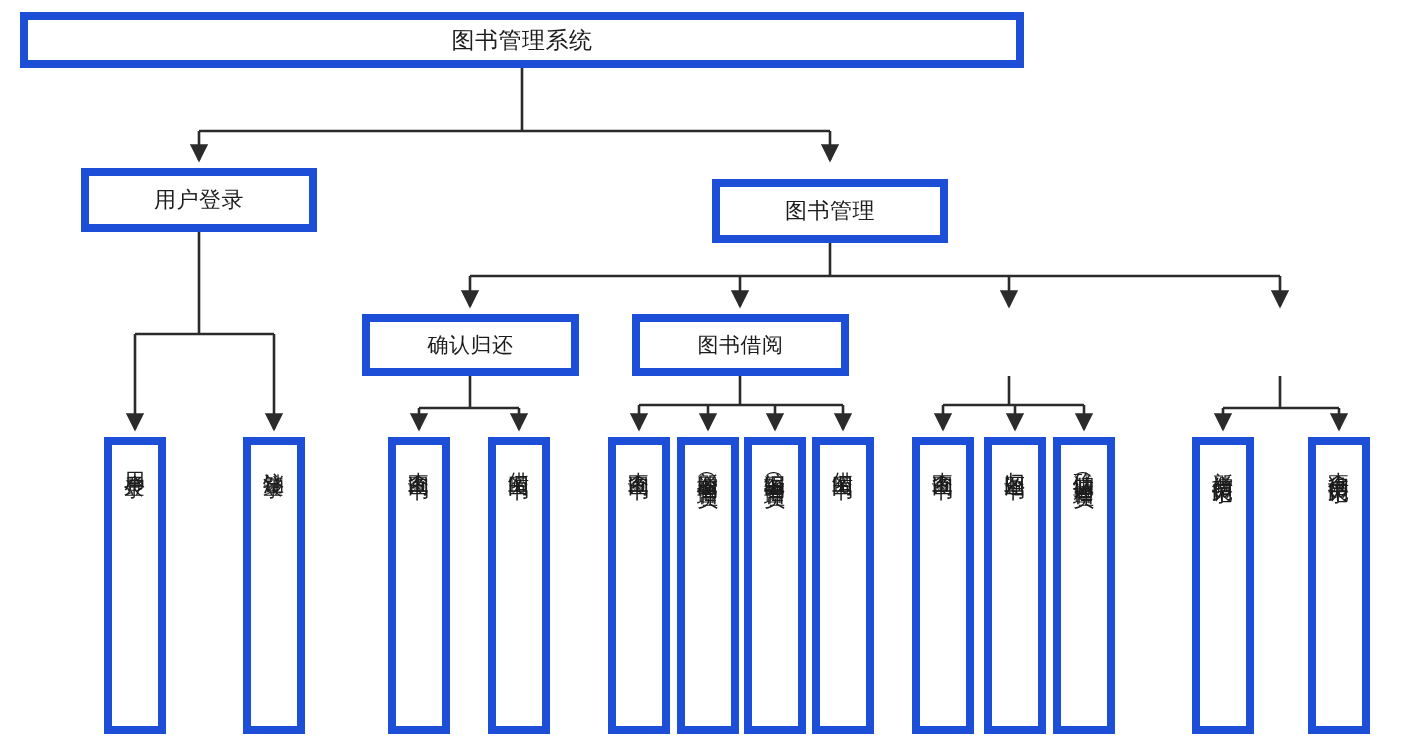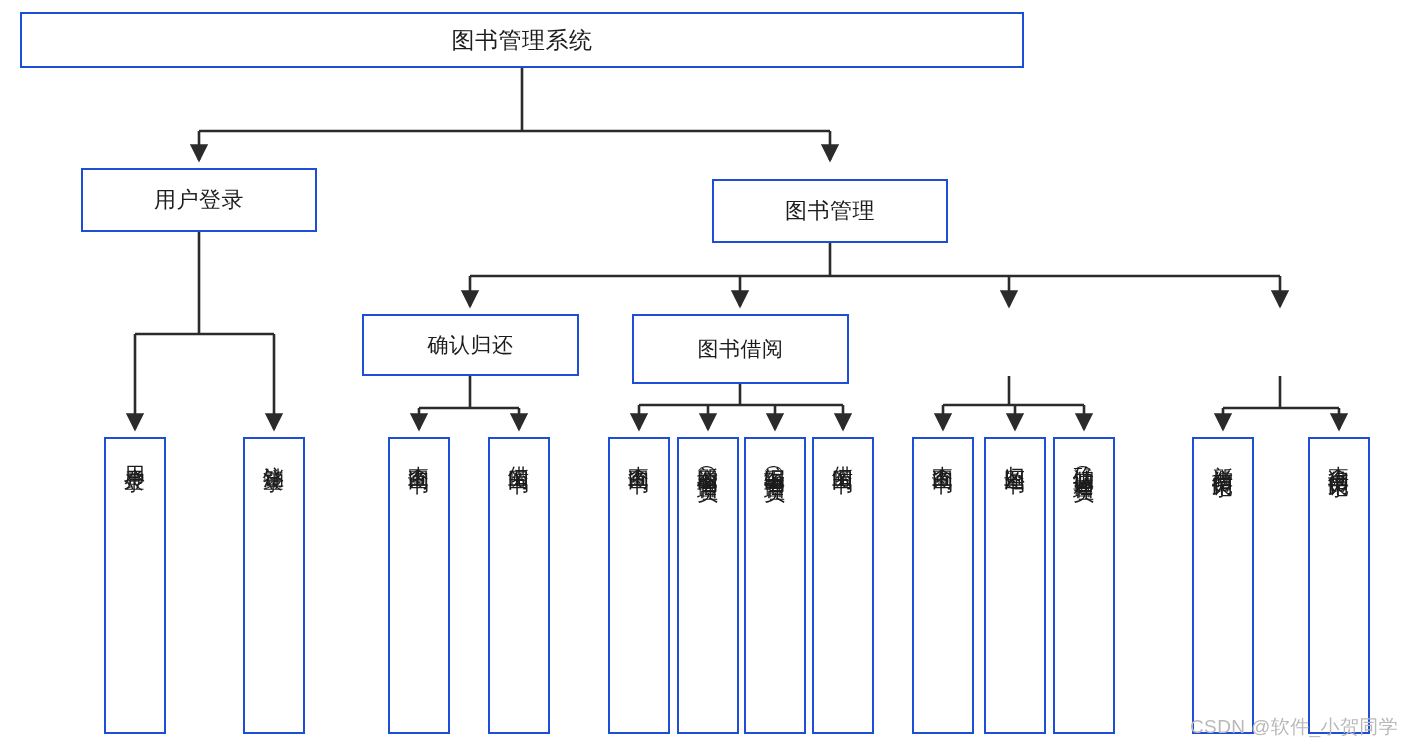--- a/index.html
+++ b/index.html
@@ -23,21 +23,21 @@
     left: 0;
     top: 0;
     width: 1405px;
     height: 747px;
     pointer-events: none;
   }
   .node {
     position: absolute;
     box-sizing: border-box;
     background: #ffffff;
-    border: 2px solid #1d4ed8;
+    border: 8px solid #1d4ed8;
     display: flex;
     align-items: center;
     justify-content: center;
     overflow: hidden;
   }
   .node-label {
     color: #1c1c1c;
     line-height: 1.16;
     letter-spacing: 0.5px;
     white-space: nowrap;
@@ -130,21 +130,21 @@
   <div class="node level1" style="left:81px; top:168px; width:236px; height:64px;">
     <span class="node-label">用户登录</span>
   </div>
   <div class="node level1" style="left:712px; top:168px; width:236px; height:64px;margin-top:11px;">
     <span class="node-label">图书管理</span>
   </div>
 
   <div class="node level2" style="left:362px; top:314px; width:217px; height:62px;">
     <span class="node-label">确认归还</span>
   </div>
-  <div class="node level2" style="left:632px; top:314px; width:217px; height:70px;">
+  <div class="node level2" style="left:632px; top:314px; width:217px; height:62px;">
     <span class="node-label">图书借阅</span>
   </div>
 
   <div class="node leaf" style="left:104px; top:437px; width:62px; height:297px;">
     <span class="node-label">用户登录</span>
   </div>
   <div class="node leaf" style="left:243px; top:437px; width:62px; height:297px;">
     <span class="node-label">注销登录</span>
   </div>
   <div class="node leaf" style="left:388px; top:437px; width:62px; height:297px;">
@@ -174,15 +174,14 @@
   <div class="node leaf" style="left:1053px; top:437px; width:62px; height:297px;">
     <span class="node-label">确认归还（管理员）</span>
   </div>
   <div class="node leaf" style="left:1192px; top:437px; width:62px; height:297px;">
     <span class="node-label">新增借阅记录</span>
   </div>
   <div class="node leaf" style="left:1308px; top:437px; width:62px; height:297px;">
     <span class="node-label">查询借阅记录</span>
   </div>
 
-  <div class="watermark">CSDN @软件_小贺同学</div>
 
 </div>
 
 </body></html>

